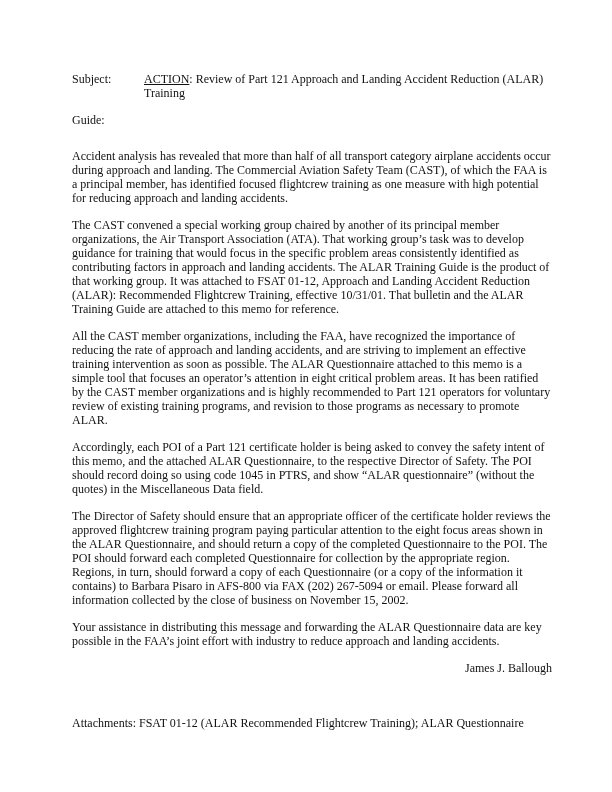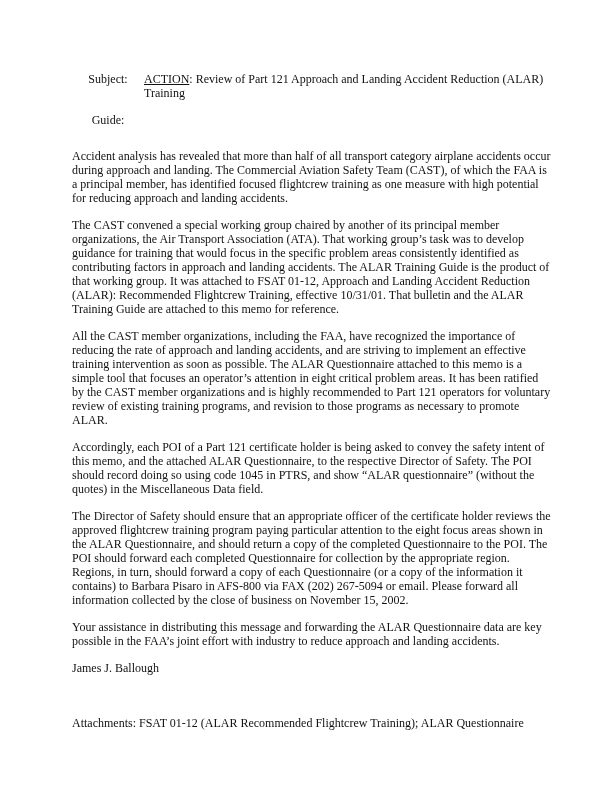--- a/index.html
+++ b/index.html
@@ -3,26 +3,26 @@
   <meta charset="utf-8">
   <style>
     html, body { margin: 0; padding: 0; background: #ffffff; }
     body {
       width: 612px; height: 792px; position: relative; overflow: hidden;
       font-family: "Liberation Serif", "DejaVu Serif", serif;
       font-size: 12px; color: #111111; line-height: 14px;
     }
     .page { position: absolute; left: 72px; top: 72px; width: 480px; }
     .hdr-row { display: flex; margin-bottom: 13px; }
-    .hdr-label { width: 72px; flex: 0 0 72px; text-align: center; }
+    .hdr-label { width: 72px; flex: 0 0 72px; }
     .hdr-value { flex: 1; }
     .u { text-decoration: underline; }
     .hdr-block { margin-bottom: 22px; }
     p { margin: 0 0 13px 0; }
-    .sig { margin: 0 0 41px 0; }
+    .sig { margin: 0 0 41px 0; text-align: right; }
   </style>
 </head>
 <body>
 
 <div class="page">
   <div class="hdr-block">
     <div class="hdr-row">
       <div class="hdr-label">Subject:</div>
       <div class="hdr-value"><span class="u">ACTION</span><span>:  Review of Part 121 Approach and Landing Accident Reduction (ALAR) Training</span></div>
     </div>

